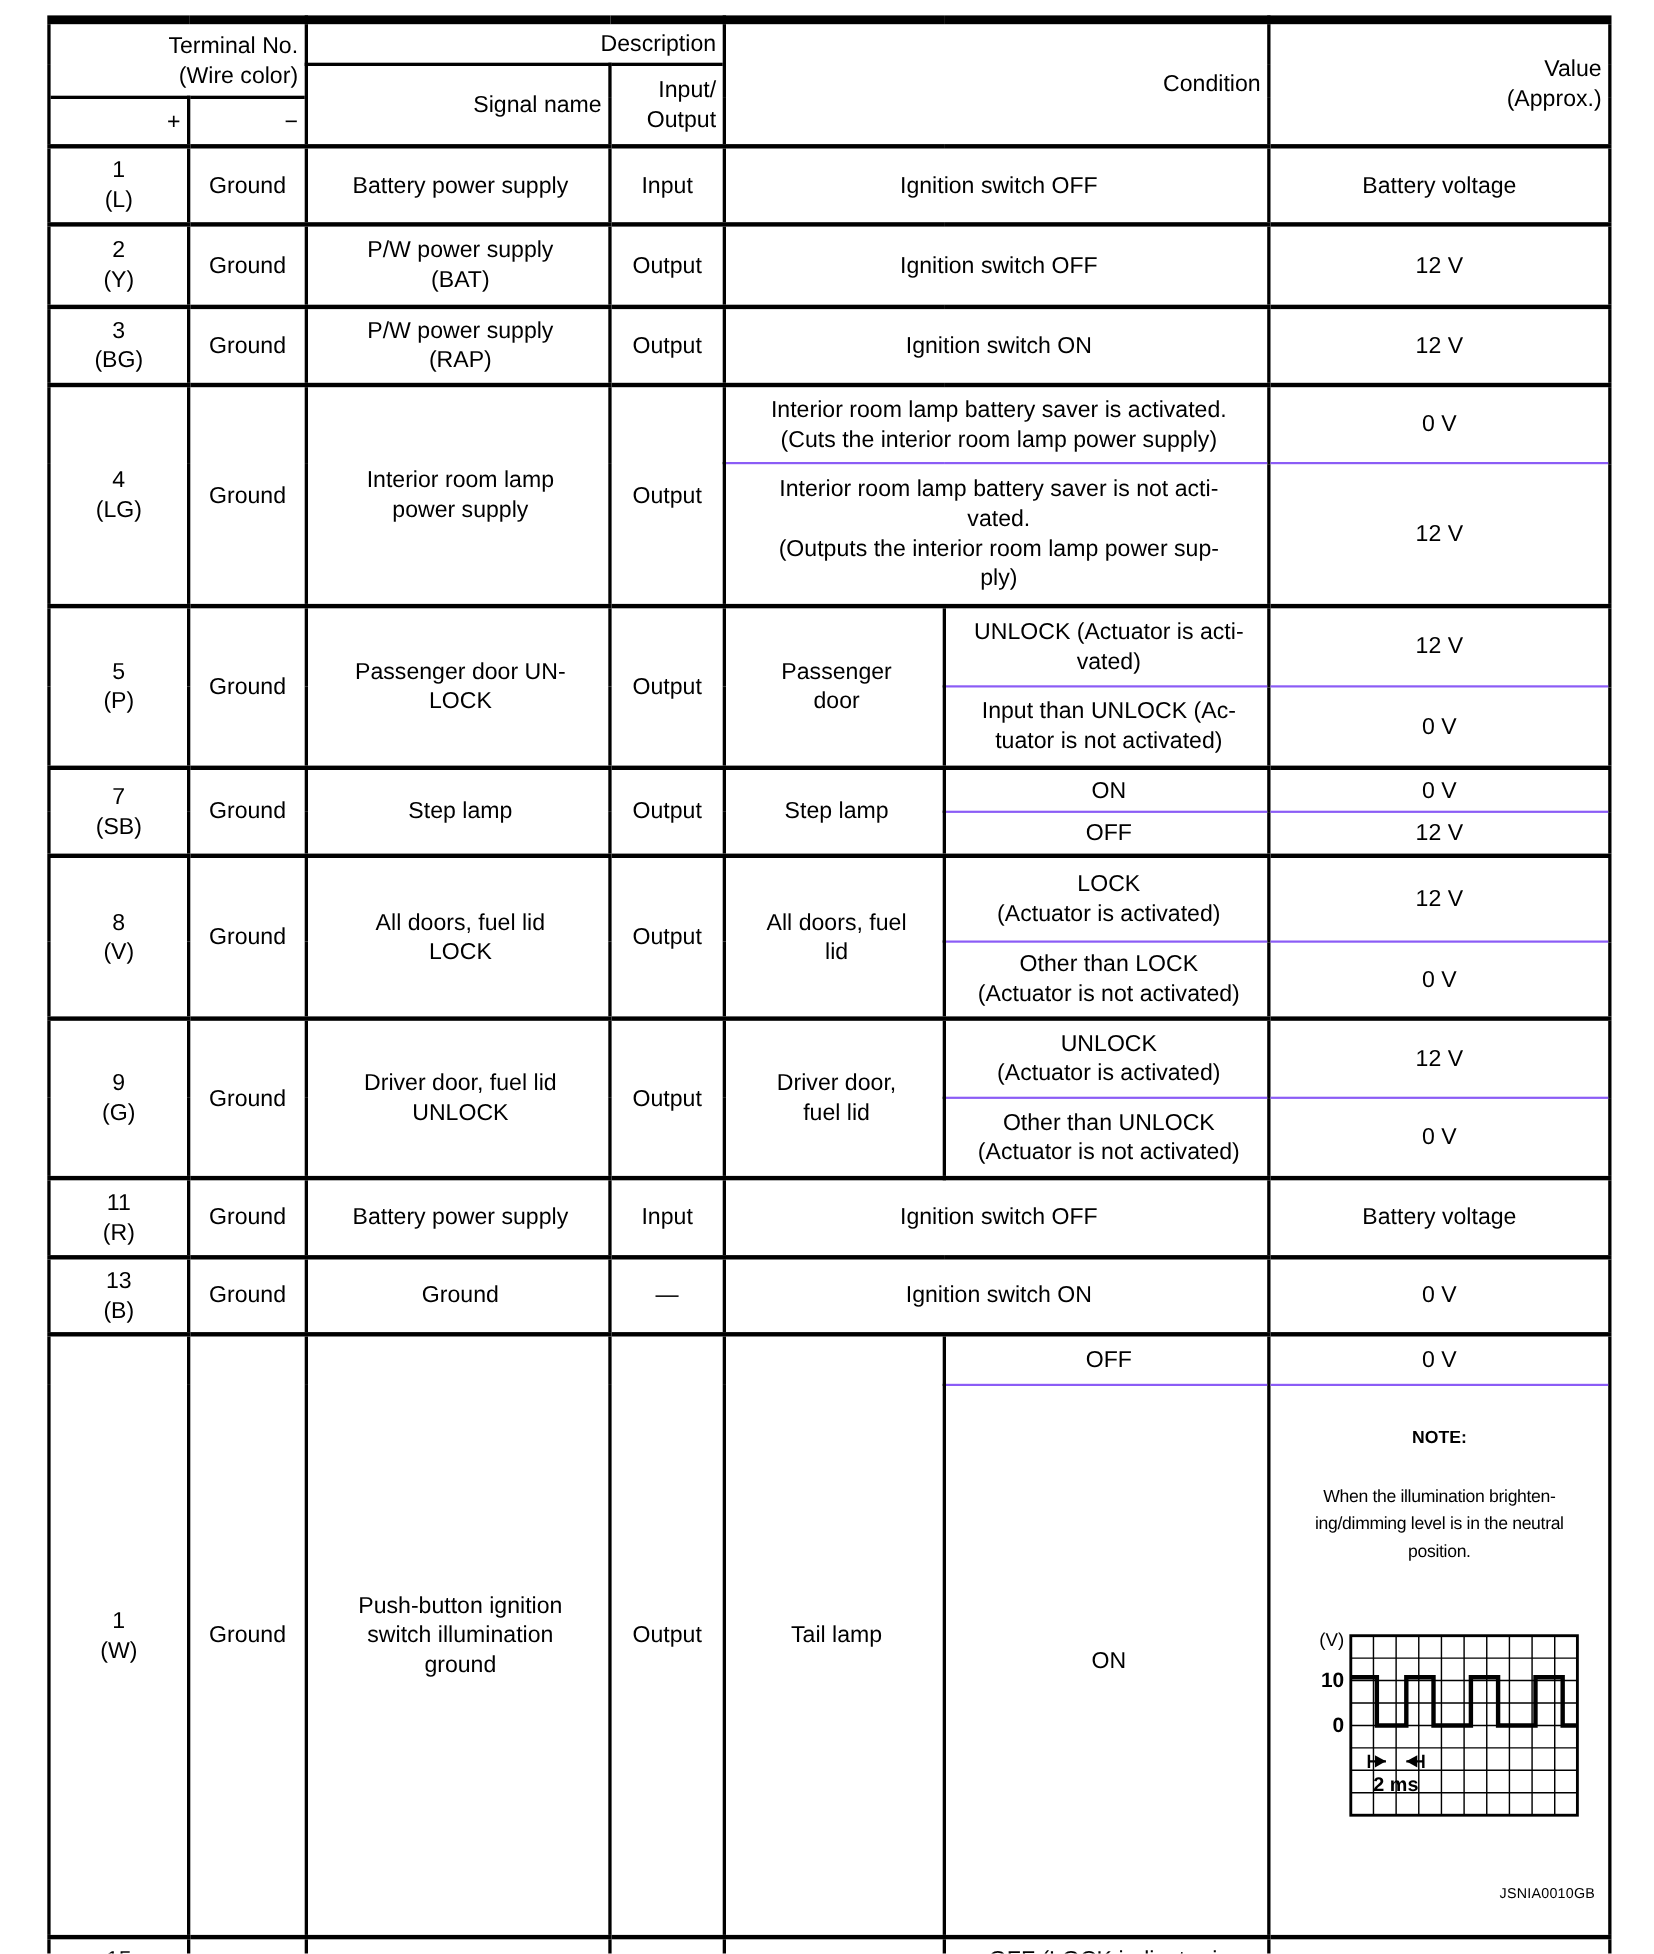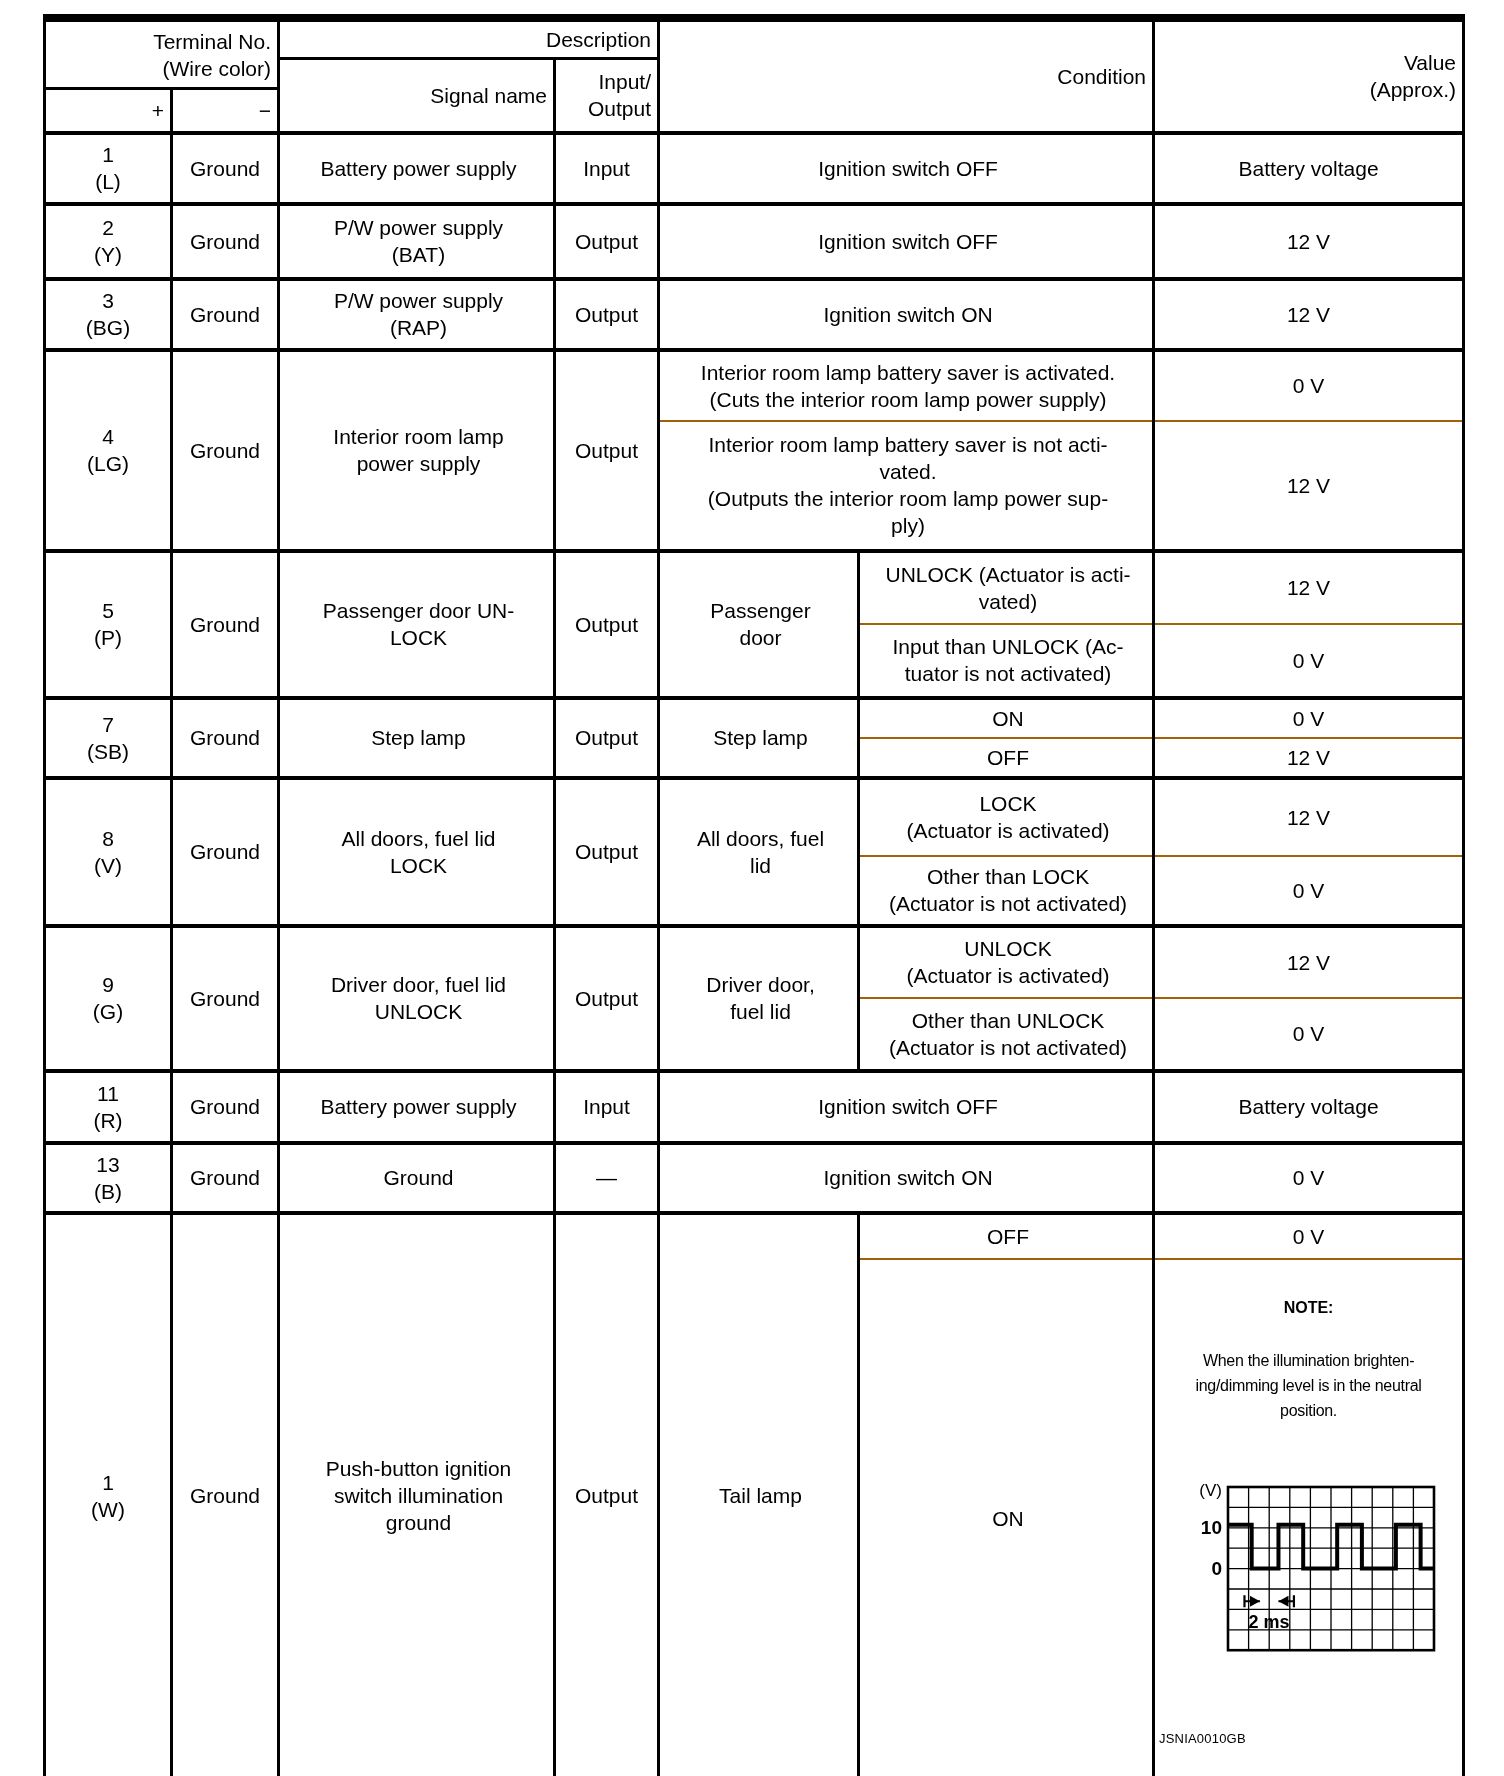--- a/index.html
+++ b/index.html
@@ -9,27 +9,27 @@
         border-top:8px solid #000;border-bottom:10px solid #000;border-left:3px solid #000;border-right:3px solid #000;}
   td,th{border-left:3px solid #000;border-right:3px solid #000;border-top:0;border-bottom:0;
         font-size:21px;line-height:27px;font-weight:normal;vertical-align:middle;
         white-space:pre-line;padding:4px 10px 4px 14px;overflow:hidden;}
   th{text-align:right;padding:4px 6px;}
   .c{text-align:center;padding-left:6px;padding-right:6px;}
   .l{text-align:center;}
   tr.major>td, tr.major>th{border-top:4px solid #000;}
   tr.hr2>th{border-top:3px solid #000;}
   tr.hr3>th{border-top:3px solid #000;}
-  tr.sub>td{border-top:2px solid #a16207;}
+  tr.sub>td{border-top:2px solid #8b5cf6;}
   .note-cell{vertical-align:top;padding:8px 4px 4px;text-align:center;}
   .note-label{font-weight:bold;font-size:16px;line-height:26px;text-align:center;}
   .note-text{font-size:16px;letter-spacing:-0.3px;line-height:25px;text-align:center;white-space:pre;}
   .wave-wrap{margin-top:4px;}
   .wave-wrap svg{display:block;margin:0 auto;}
-  .fig-code{text-align:left;font-size:13px;line-height:15px;padding-right:8px;margin-top:22px;letter-spacing:0.2px;}
+  .fig-code{text-align:right;font-size:13px;line-height:15px;padding-right:8px;margin-top:4px;letter-spacing:0.2px;}
 </style>
 </head>
 <body>
 
 <div id="table-wrap">
 <table>
   <colgroup>
     <col style="width:127px">
         <col style="width:107px">
         <col style="width:276px">

